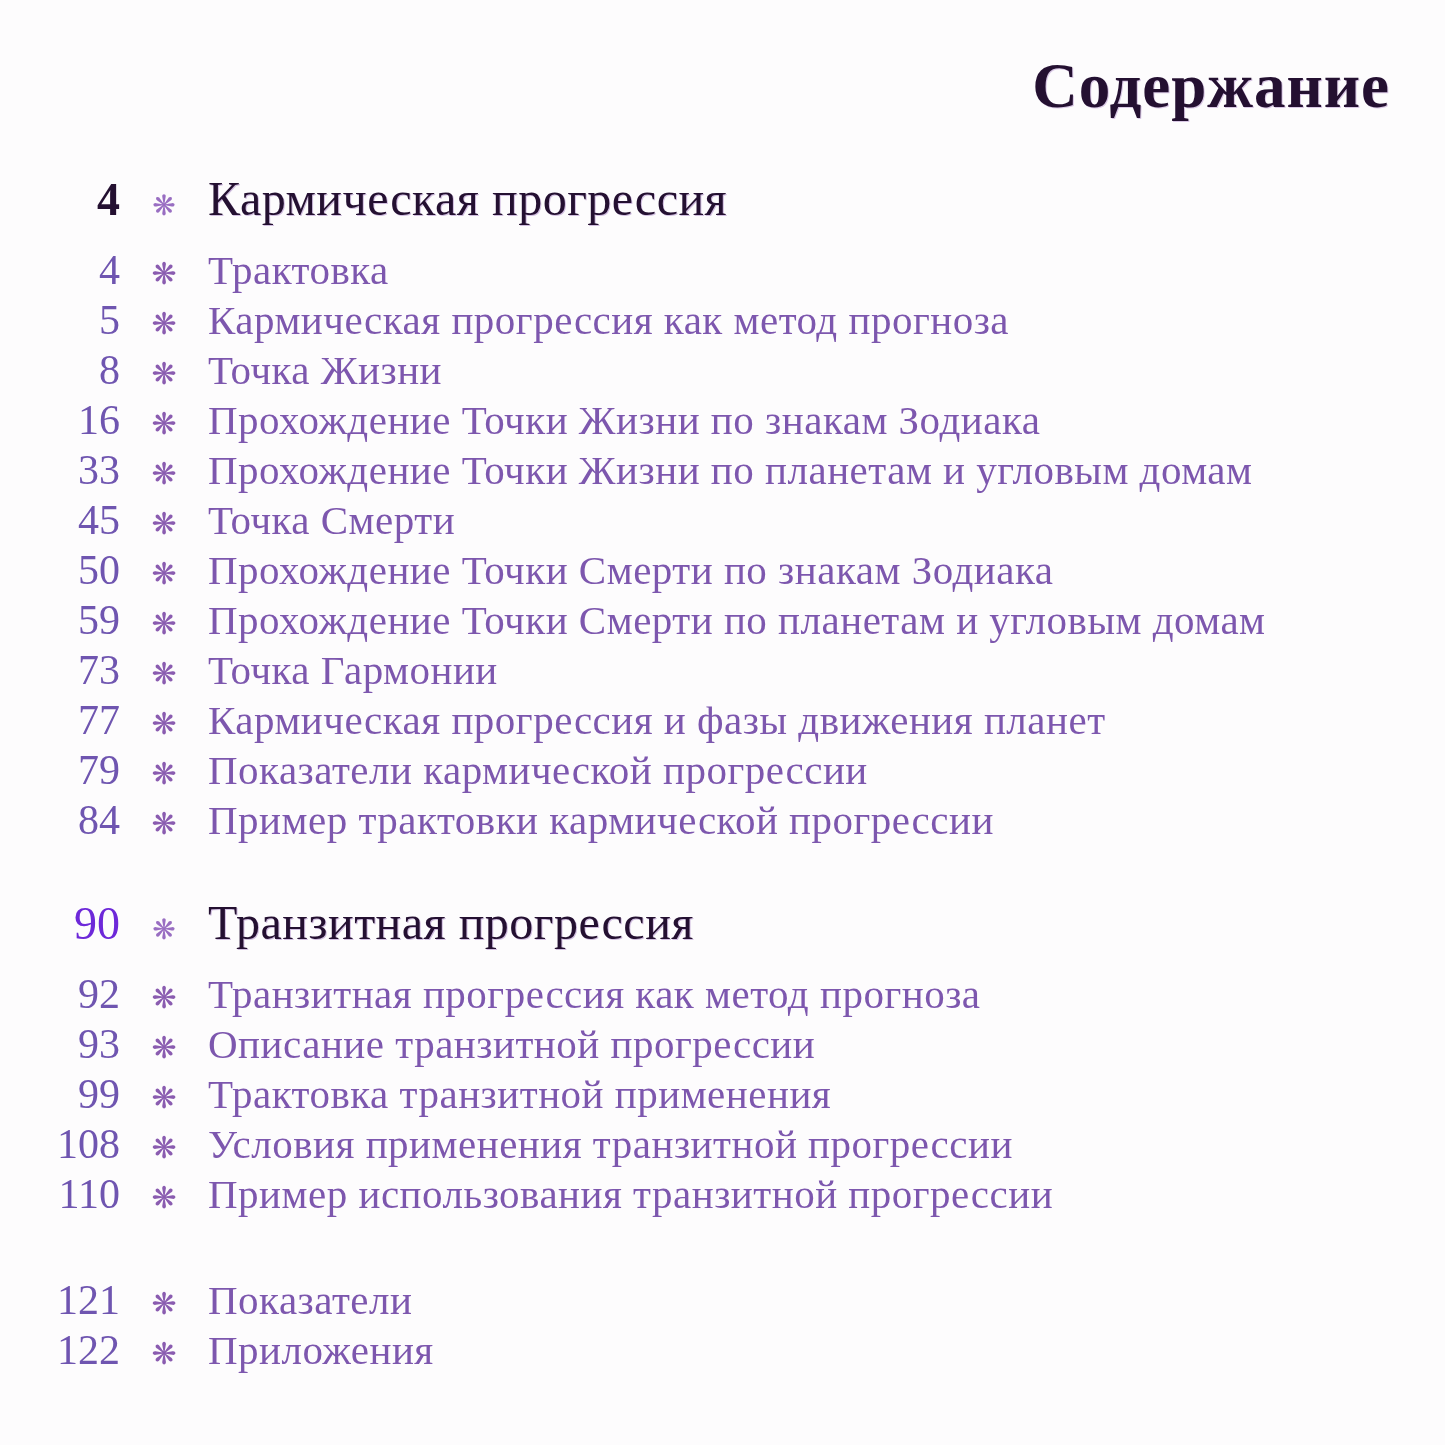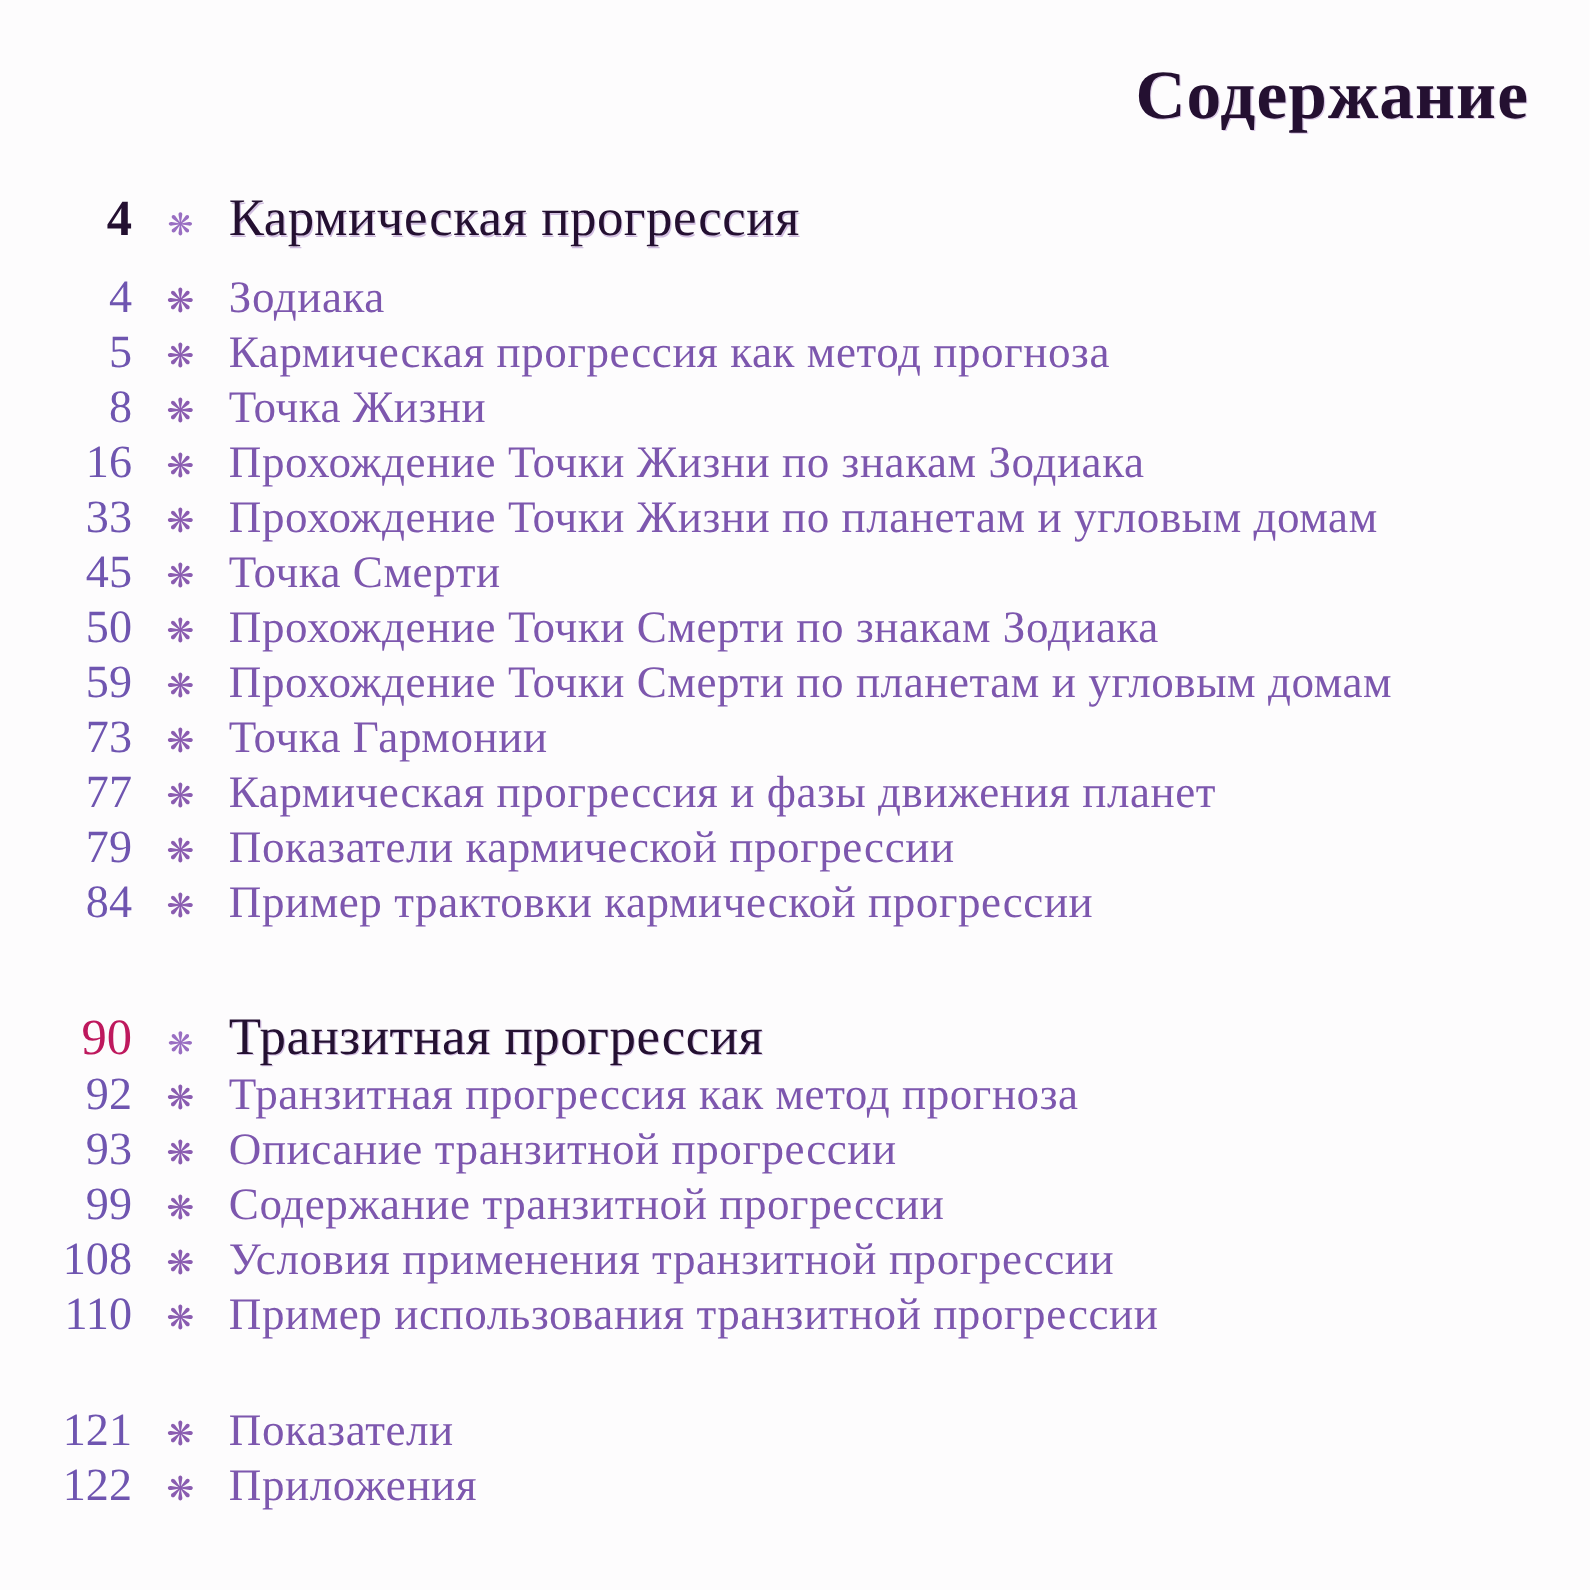--- a/index.html
+++ b/index.html
@@ -72,23 +72,22 @@
     font-size: 48px;
     font-weight: normal;
     letter-spacing: 0.5px;
     color: #241031;
     text-shadow: 1px 1px 0 rgba(110, 45, 160, 0.3);
   }
   .row.heading .star { font-size: 28px; color: #996ec2; }
   .row.heading .num.light-num {
     font-weight: normal;
     font-size: 46px;
-    color: #be185d;
+    color: #6d28d9;
     text-shadow: none;
-    margin-top: 20px;
   }
 
   .section + .section { margin-top: 46px; }
   .section.tail { margin-top: 56px; }
 </style>
 </head>
 <body>
 
 <div class="page">
 
@@ -98,21 +97,21 @@
 
     <div class="section">
       <div class="row heading">
         <span class="num">4</span>
         <span class="star">❋</span>
         <span class="label">Кармическая прогрессия</span>
       </div>
       <div class="row item">
         <span class="num">4</span>
         <span class="star">❋</span>
-        <span class="label">Зодиака</span>
+        <span class="label">Трактовка</span>
       </div>
       <div class="row item">
         <span class="num">5</span>
         <span class="star">❋</span>
         <span class="label">Кармическая прогрессия как метод прогноза</span>
       </div>
       <div class="row item">
         <span class="num">8</span>
         <span class="star">❋</span>
         <span class="label">Точка Жизни</span>
@@ -176,21 +175,21 @@
         <span class="label">Транзитная прогрессия как метод прогноза</span>
       </div>
       <div class="row item">
         <span class="num">93</span>
         <span class="star">❋</span>
         <span class="label">Описание транзитной прогрессии</span>
       </div>
       <div class="row item">
         <span class="num">99</span>
         <span class="star">❋</span>
-        <span class="label">Содержание транзитной прогрессии</span>
+        <span class="label">Трактовка транзитной применения</span>
       </div>
       <div class="row item">
         <span class="num">108</span>
         <span class="star">❋</span>
         <span class="label">Условия применения транзитной прогрессии</span>
       </div>
       <div class="row item">
         <span class="num">110</span>
         <span class="star">❋</span>
         <span class="label">Пример использования транзитной прогрессии</span>

